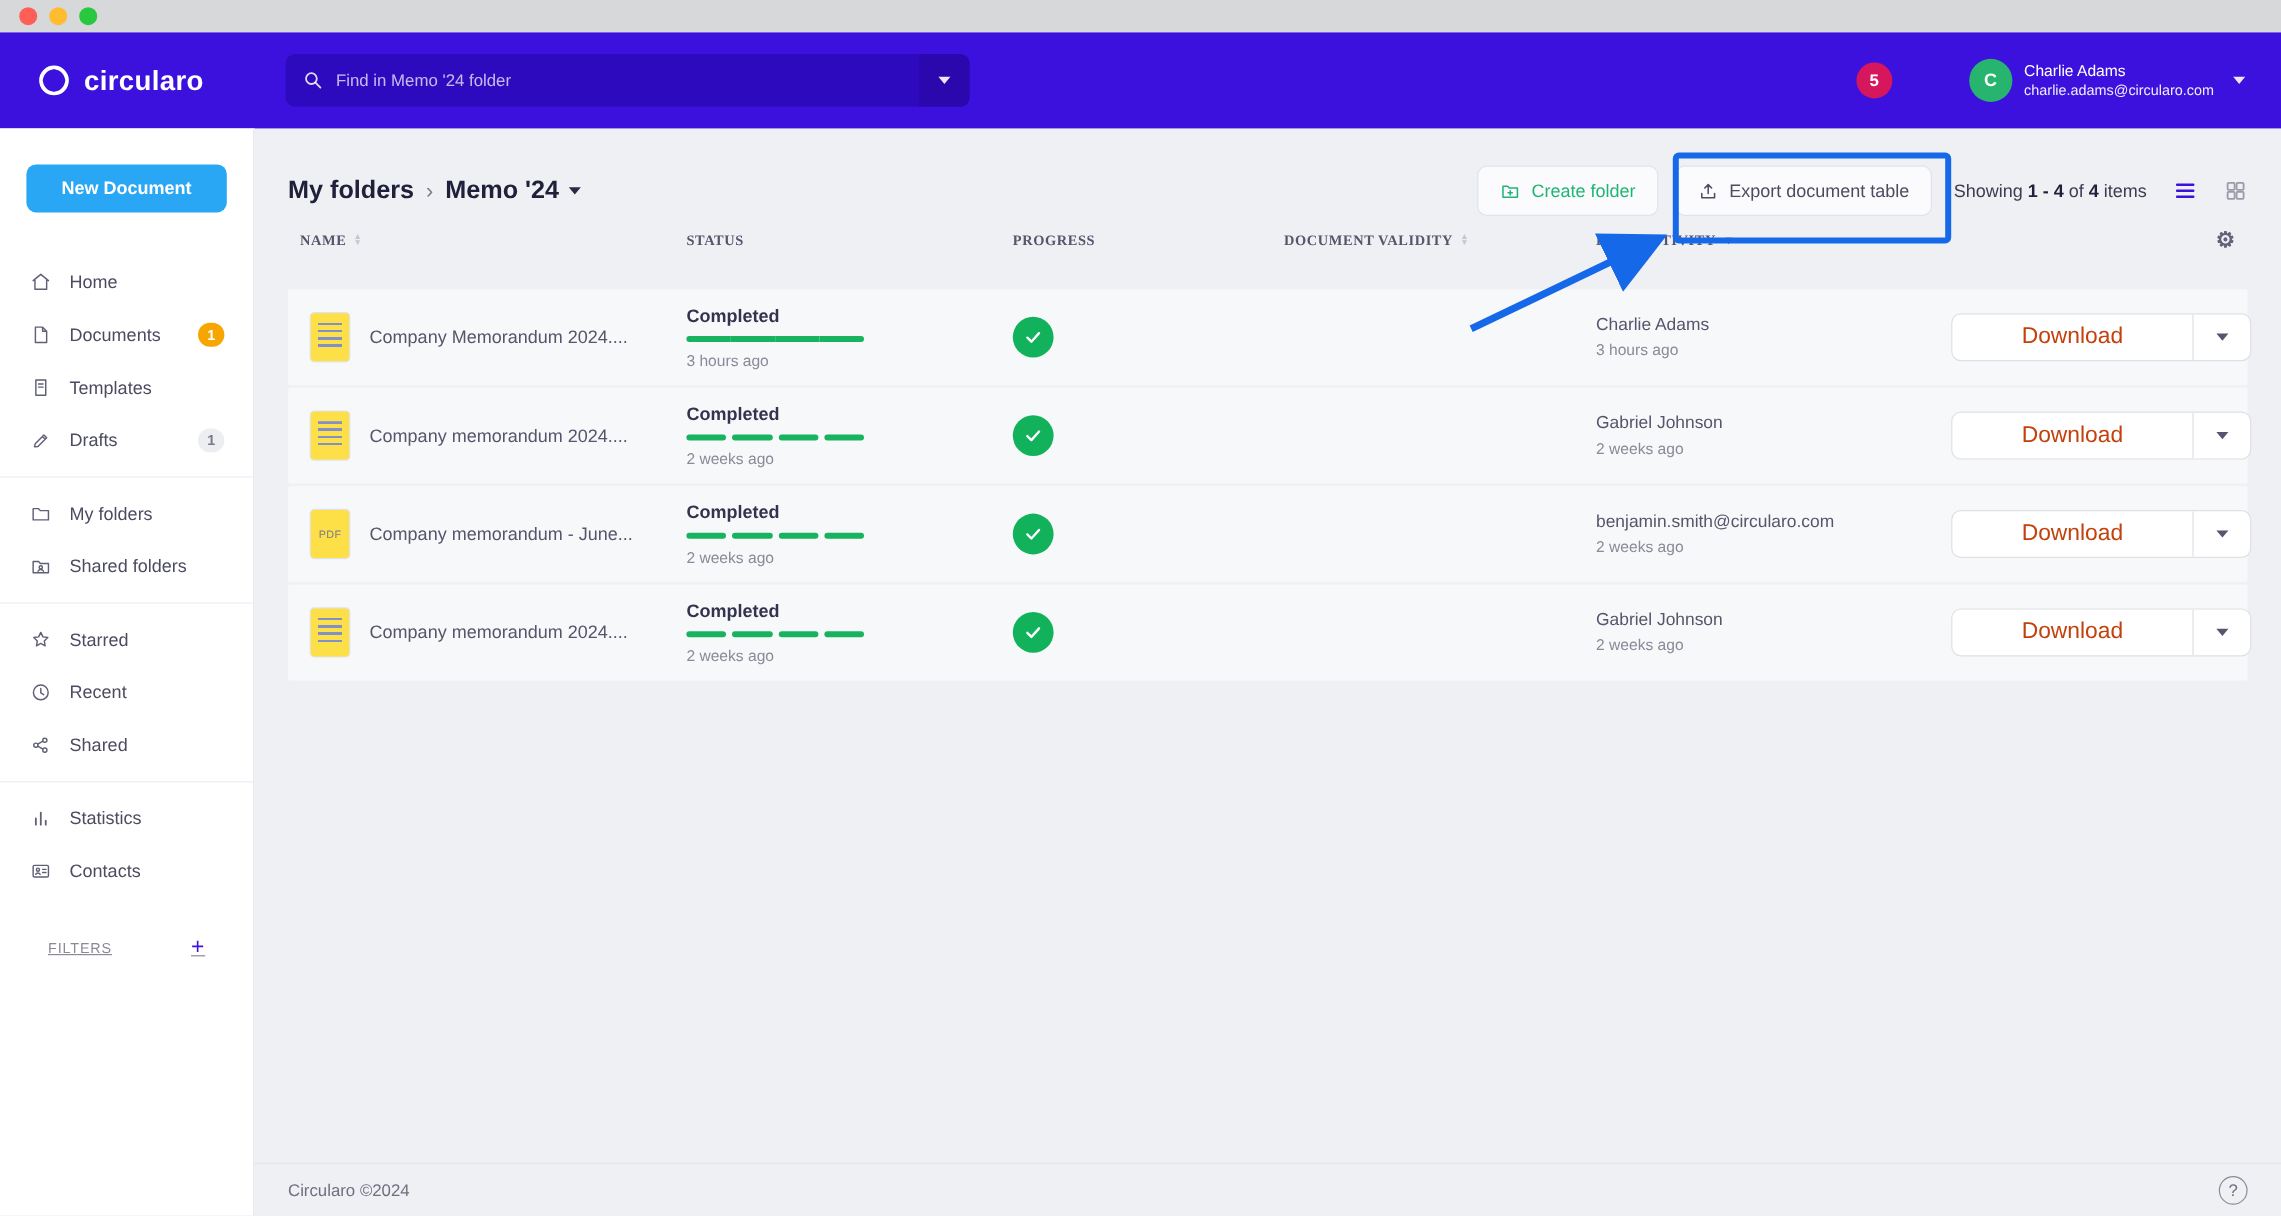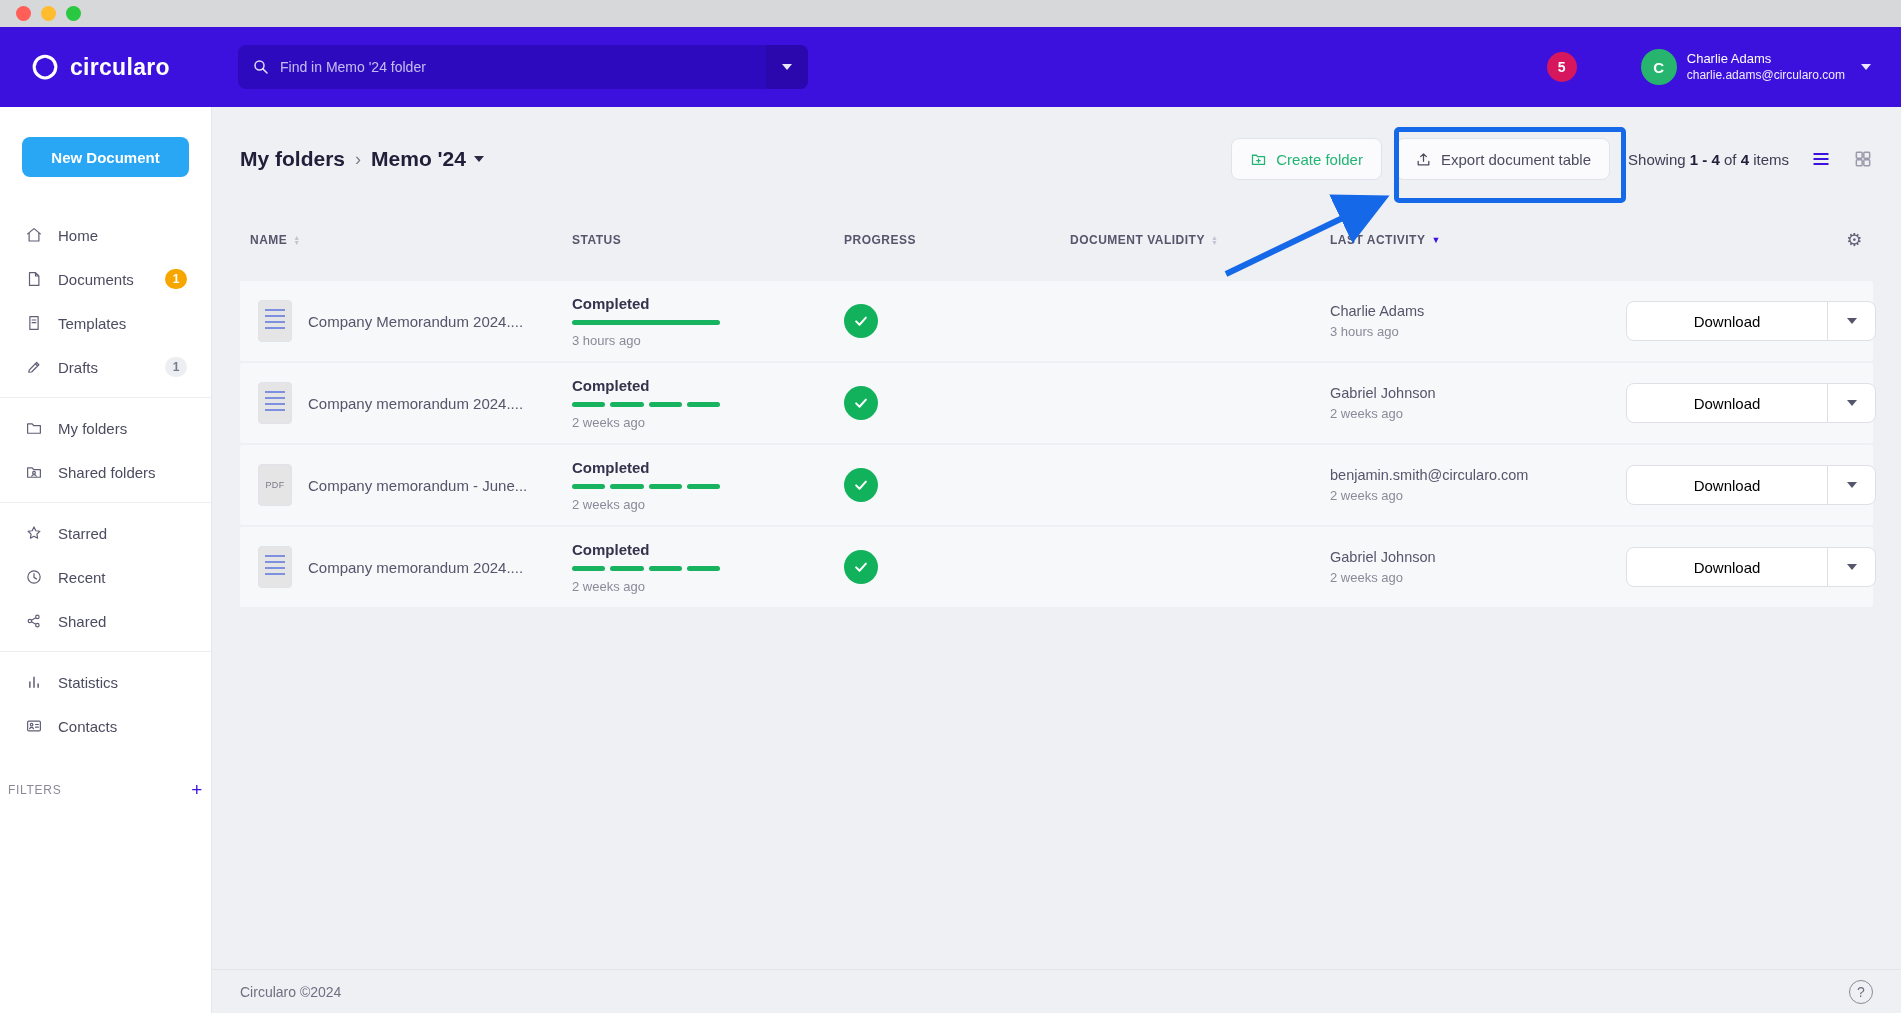--- a/index.html
+++ b/index.html
@@ -46,22 +46,22 @@
   .btn-new-doc { margin:4px 22px 12px; height:40px; background:#29a7f5; color:#fff; border:none; border-radius:8px;
     font-size:15px; font-weight:bold; font-family:inherit; cursor:pointer; }
   .nav { margin-top:24px; }
   .nav-item { height:44px; display:flex; align-items:center; gap:14px; padding:0 24px; color:#4c4c60;
     font-size:15px; cursor:pointer; }
   .nav-icon { width:20px; height:20px; display:flex; align-items:center; justify-content:center; color:#5f5f76; }
   .nav-badge { margin-left:auto; min-width:22px; height:20px; padding:0 6px; border-radius:10px; background:#f7a600;
     color:#fff; font-size:12px; font-weight:bold; display:flex; align-items:center; justify-content:center; }
   .nav-badge.light { background:#eceef2; color:#7a7a8c; }
   .nav-div { height:1px; background:#ededf2; margin:8px 0; }
-  .filters-row { display:flex; align-items:center; padding:0 8px; margin-top:32px; color:#8a8a99;
-    font-size:12px; letter-spacing:.7px; }
+  .filters-row { display:flex; align-items:center; padding:0 40px; margin-top:32px; color:#8a8a99;
+    font-size:12px; letter-spacing:.7px;text-decoration:underline; }
   .filters-add { margin-left:auto; color:#3c11dd; font-size:19px; line-height:1; cursor:pointer; }
 
   .main { flex:1; display:flex; flex-direction:column; padding:0 28px; min-width:0; }
 
   
   .toolbar { margin-top:28px; height:48px; display:flex; align-items:center; flex:0 0 auto; }
   .breadcrumb { display:flex; align-items:center; gap:10px; font-size:21px; font-weight:bold; color:#20203a; }
   .crumb-root { cursor:pointer; }
   .crumb-sep { color:#7c7c90; font-weight:normal; font-size:18px; }
   .crumb-current { display:flex; align-items:center; gap:8px; cursor:pointer; }
@@ -71,36 +71,36 @@
   .btn-light { height:42px; background:#fbfbfd; border:1px solid #e2e3ea; border-radius:8px;
     display:flex; align-items:center; gap:9px; padding:0 18px; font-size:15px; font-family:Liberation Sans, sans-serif; cursor:pointer; }
   .btn-create { color:#21b573; }
   .btn-export { color:#4c4c60; margin-left:14px; }
   .showing { margin-left:18px; font-size:15px; color:#3c3c52; white-space:nowrap; }
   .showing b { color:#20203a; }
   .view-icons { display:flex; align-items:center; gap:22px; margin-left:22px; }
   .view-icon { cursor:pointer; display:flex; }
 
   
-  .thead { margin-top:40px; height:34px; display:grid;
+  .thead { height:34px; display:grid;
     grid-template-columns:322px 272px 226px 260px 296px auto;
     align-items:center; padding-left:10px; font-size:12px; font-weight:bold;
-    letter-spacing:.5px; color:#55556b; flex:0 0 auto; }
+    letter-spacing:.5px; color:#55556b; flex:0 0 auto;font-family:Liberation Serif, serif; }
   .th { display:flex; align-items:center; gap:6px; cursor:pointer; }
   .sort { display:flex; flex-direction:column; line-height:.78; font-size:7px; color:#c3c5d1; font-weight:normal; }
   .sort-active { font-size:9px; color:#3c11dd; }
   .th-settings { display:flex; justify-content:flex-end; padding-right:10px; cursor:pointer; }
   .gear { font-size:18px; color:#62627a; }
 
   .rows { margin-top:24px; }
   .row { display:grid; grid-template-columns:322px 272px 226px 260px 296px auto;
     align-items:center; height:80px; margin-bottom:2px; background:#f7f8fa; border-radius:2px;
     padding-left:10px; cursor:pointer; }
   .cell-name { display:flex; align-items:center; gap:16px; padding-left:8px; min-width:0; }
-  .file-icon { width:34px; height:42px; background:#e5e5e5; border:1px solid #e2e3e9; border-radius:4px;
+  .file-icon { width:34px; height:42px; background:#fde047; border:1px solid #e2e3e9; border-radius:4px;
     position:relative; flex:0 0 auto; display:flex; align-items:center; justify-content:center; }
   .file-lines { width:20px; height:24px;
     background:repeating-linear-gradient(#6b82e0 0 2px, transparent 2px 6px); opacity:.85; }
   .file-badge { font-size:9px; color:#7a7a8c; letter-spacing:.3px; }
   .doc-name { font-size:15px; color:#55556b; white-space:nowrap; overflow:hidden; text-overflow:ellipsis; }
 
   .cell-status { display:flex; flex-direction:column; gap:8px; }
   .status-title { font-size:15px; color:#33334d; font-weight:bold; }
   .progress-track { width:148px; height:5px; display:flex; gap:5px; }
   .progress-track .seg { flex:1; background:#17b35f; border-radius:3px; }
@@ -113,21 +113,21 @@
   .cell-progress { display:flex; align-items:center; }
   .check-circle { width:34px; height:34px; border-radius:50%; background:#12b25c; display:flex;
     align-items:center; justify-content:center; }
 
   .cell-activity { display:flex; flex-direction:column; gap:5px; }
   .activity-by { font-size:14.5px; color:#55556b; }
 
   .cell-actions { display:flex; justify-content:flex-end; padding-right:8px; }
   .btn-download { width:250px; height:40px; background:#fff; border:1px solid #dfe0e6; border-radius:8px;
     display:flex; align-items:stretch; overflow:hidden; cursor:pointer; }
-  .dl-label { flex:1; display:flex; align-items:center; justify-content:center; font-size:15px; color:#000000; }
+  .dl-label { flex:1; display:flex; align-items:center; justify-content:center; font-size:19px; color:#c2410c; }
   .dl-caret { width:48px; border-left:1px solid #dfe0e6; display:flex; align-items:center; justify-content:center; }
   .tri-down-gray { width:0; height:0; border-left:5px solid transparent; border-right:5px solid transparent;
     border-top:6px solid #55556b; }
 
   
   .main-footer { margin:auto -28px 0; padding:0 28px; height:44px; border-top:1px solid #e3e4e9;
     display:flex; align-items:center; color:#6f6f80; font-size:14px; flex:0 0 auto;gap:22px; }
   .help-circle { margin-left:auto; width:24px; height:24px; border-radius:50%; border:1.5px solid #8a8a99;
     color:#6f6f80; font-size:14px; display:flex; align-items:center; justify-content:center; cursor:pointer; }
 

